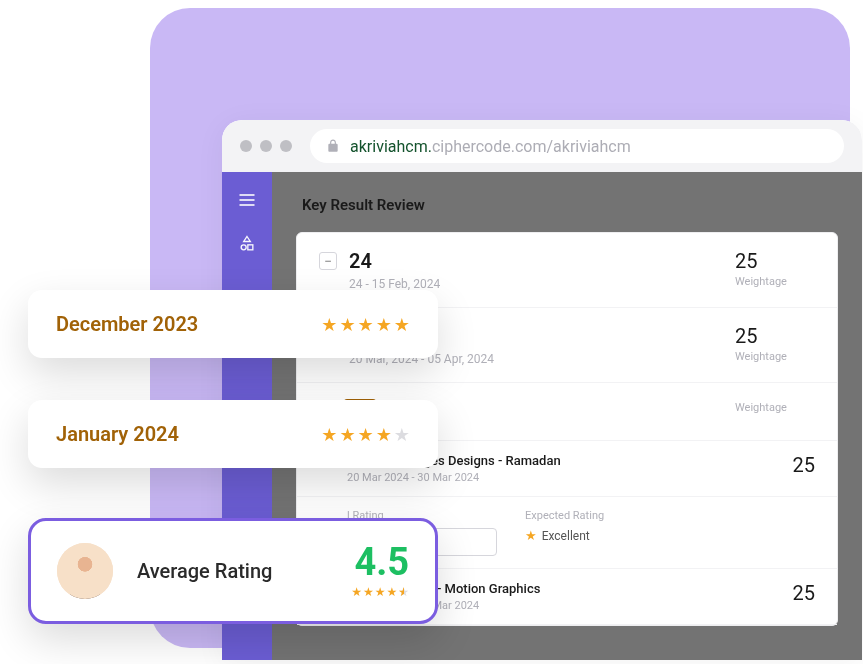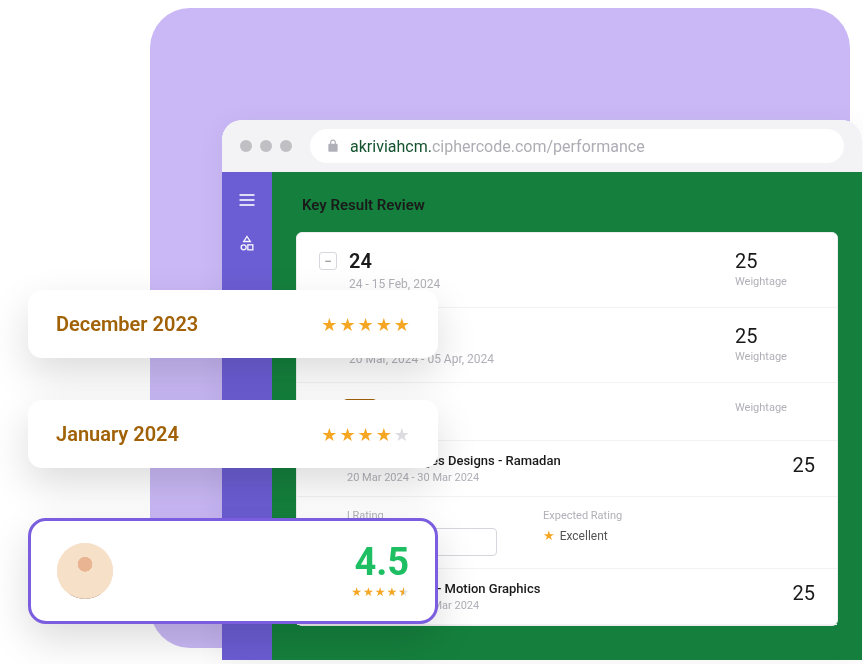--- a/index.html
+++ b/index.html
@@ -81,21 +81,21 @@
   gap: 24px;
 }
 .sidebar-icon {
   width: 20px;
   height: 20px;
   color: #fff;
   opacity: 0.95;
 }
 .main-content {
   flex: 1;
-  background: #15803d;
+  background: #737373;
   padding: 24px 24px 0 24px;
 }
 .page-title {
   font-size: 15px;
   font-weight: 600;
   color: #1a1a1a;
   margin-bottom: 18px;
   margin-left: 6px;
 }
 .kr-panel {
@@ -180,21 +180,21 @@
   color: #b0b0b8;
   margin-top: 3px;
 }
 .nested-row {
   display: flex;
   justify-content: space-between;
   align-items: flex-start;
 }
 .rating-section {
   display: flex;
-  gap: 46px;
+  gap: 28px;
   padding: 12px 22px 12px 50px;
   border-bottom: 1px solid #f2f2f4;
 }
 .rating-col {
   flex: 0 0 auto;
 }
 .rating-label {
   font-size: 11px;
   color: #b0b0b8;
   margin-bottom: 6px;
@@ -316,21 +316,21 @@
   <div class="browser-bar">
     <div class="traffic-lights">
       <div class="tl-dot"></div>
       <div class="tl-dot"></div>
       <div class="tl-dot"></div>
     </div>
     <div class="address-bar">
       <svg class="lock-icon" viewBox="0 0 24 24" fill="#b0b0b8">
           <path d="M18 8h-1V6c0-2.76-2.24-5-5-5S7 3.24 7 6v2H6c-1.1 0-2 .9-2 2v10c0 1.1.9 2 2 2h12c1.1 0 2-.9 2-2V10c0-1.1-.9-2-2-2zM9 6c0-1.66 1.34-3 3-3s3 1.34 3 3v2H9V6z"></path>
         </svg>
-      <span><span class="url-domain">akriviahcm.</span><span>ciphercode.com/performance</span></span>
+      <span><span class="url-domain">akriviahcm.</span><span>ciphercode.com/akriviahcm</span></span>
     </div>
   </div>
   <div class="app-body">
     <div class="sidebar">
       <svg class="sidebar-icon" viewBox="0 0 24 24" fill="none" stroke="currentColor" stroke-width="2">
           <line x1="3" y1="6" x2="21" y2="6"></line>
           <line x1="3" y1="12" x2="21" y2="12"></line>
           <line x1="3" y1="18" x2="21" y2="18"></line>
         </svg>
       <svg class="sidebar-icon" viewBox="0 0 24 24" fill="none" stroke="currentColor" stroke-width="1.6">
@@ -432,20 +432,21 @@
     <span class="star">★</span>
     <span class="star">★</span>
     <span class="star">★</span>
     <span class="star">★</span>
     <span class="star empty">★</span>
   </div>
 </div>
 
 <div class="avg-card">
   <div class="avatar"></div>
+  <div class="avg-label">Average Rating</div>
   <div class="avg-right">
     <div class="avg-value">4.5</div>
     <div class="mini-stars">
       <span class="mini-star">★</span>
       <span class="mini-star">★</span>
       <span class="mini-star">★</span>
       <span class="mini-star">★</span>
       <span class="mini-star half">★</span>
     </div>
   </div>

